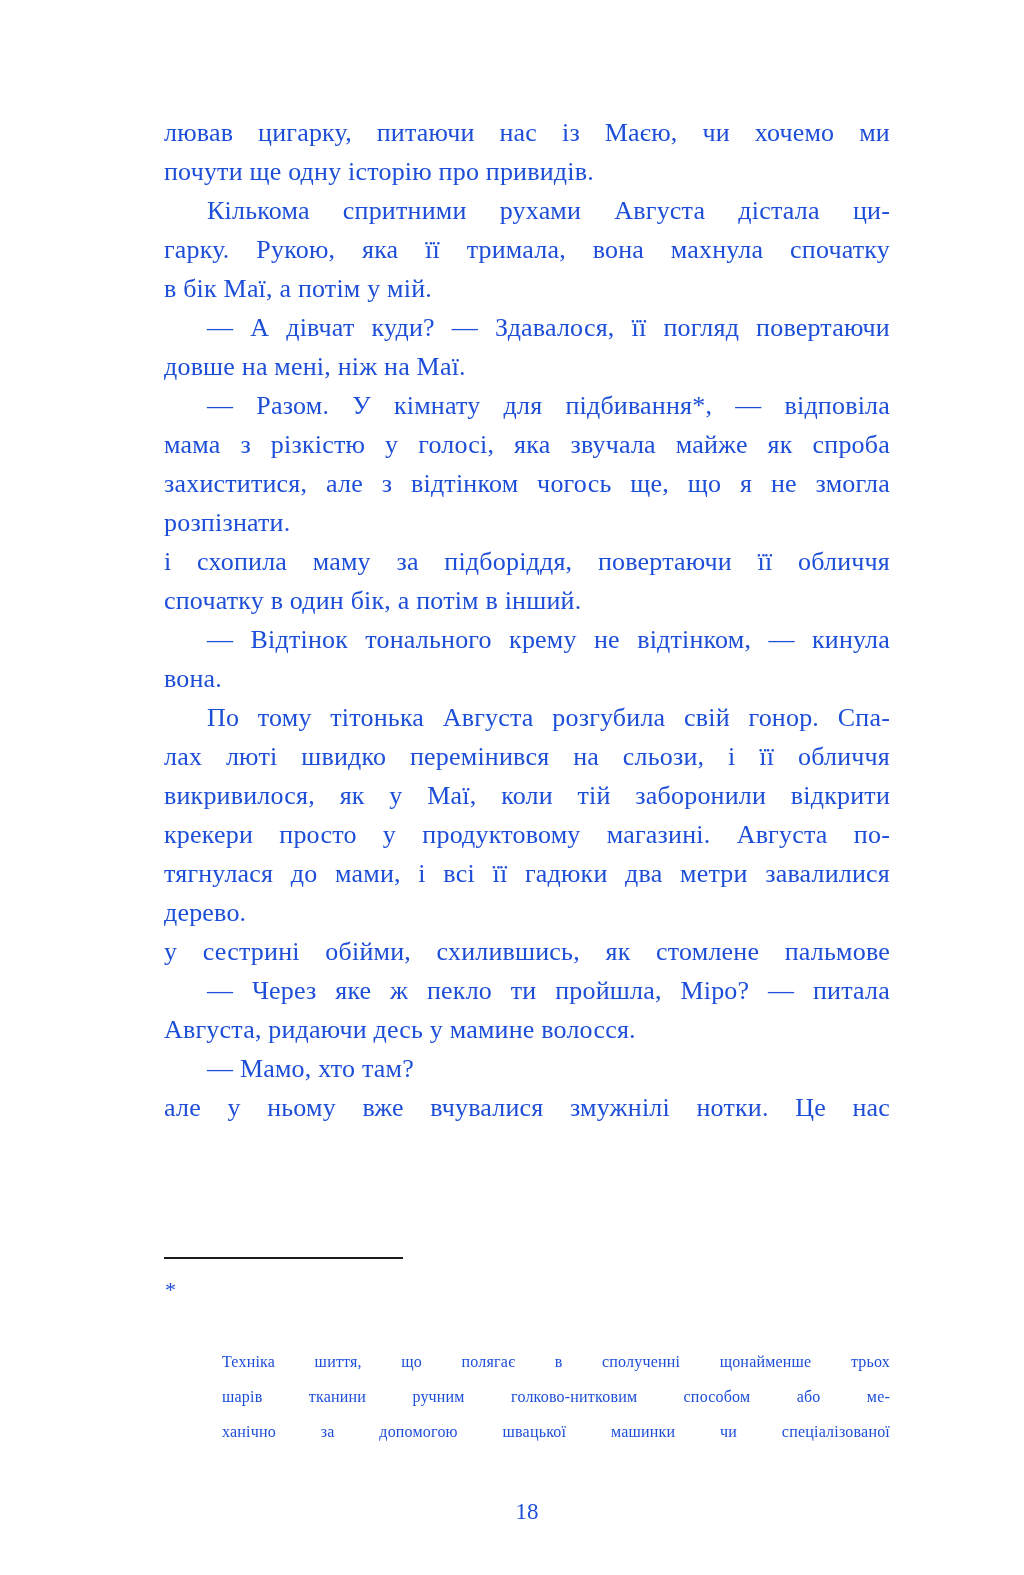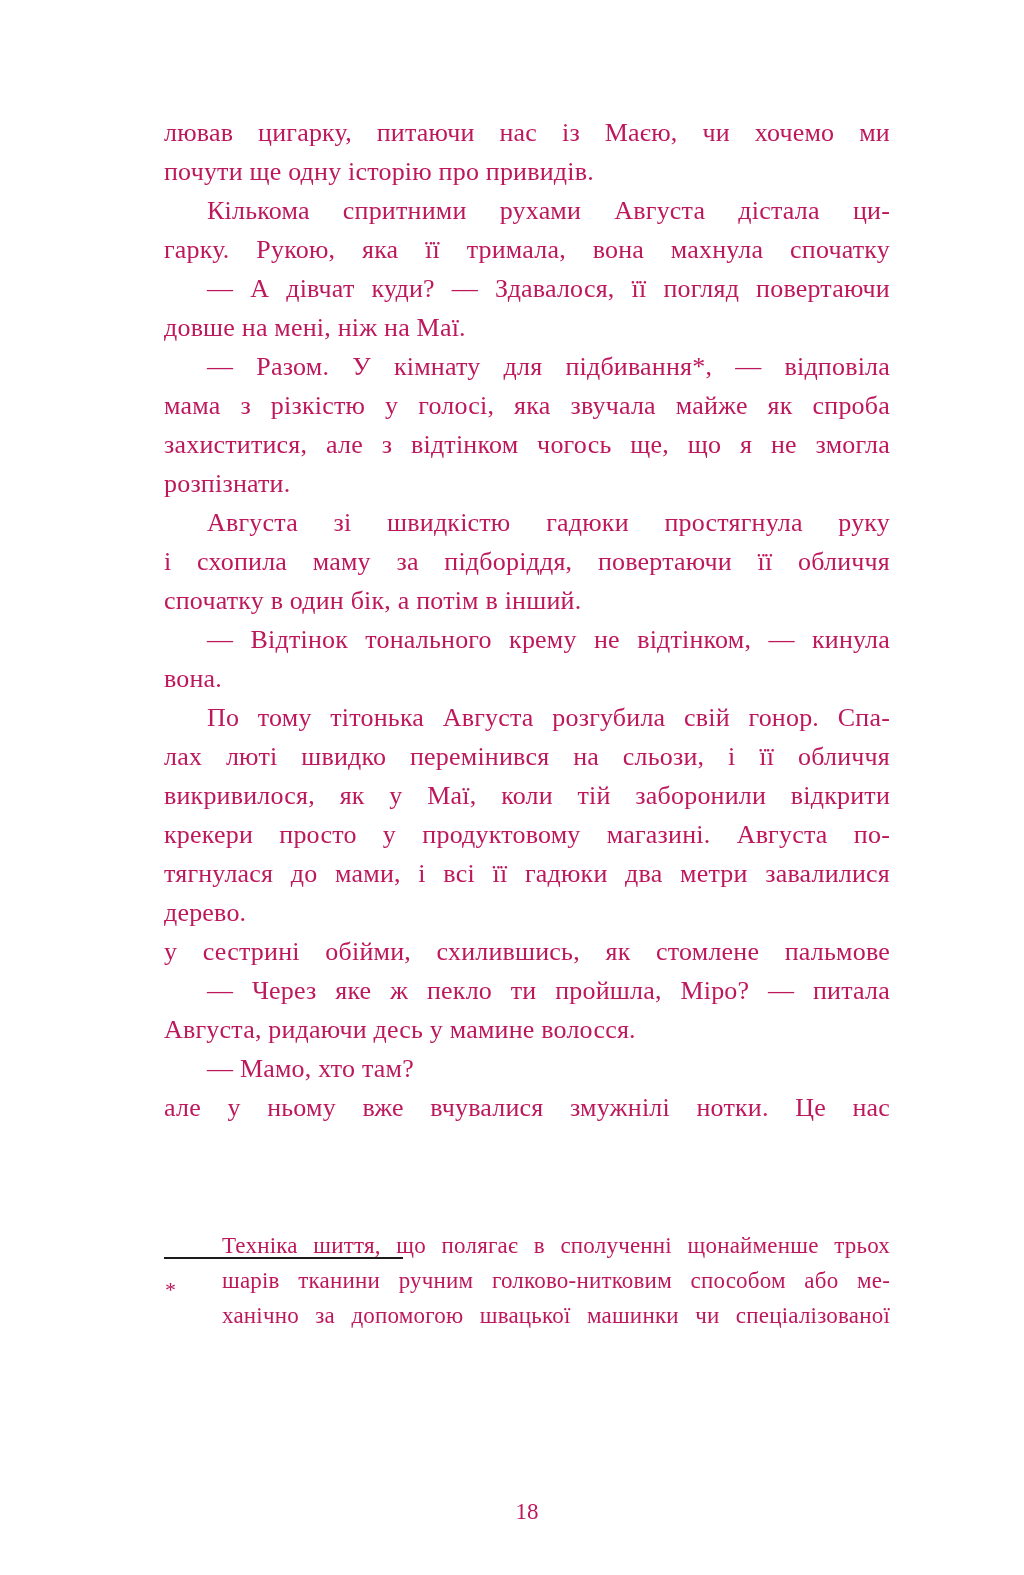--- a/index.html
+++ b/index.html
@@ -7,21 +7,21 @@
     padding: 0;
     background: #ffffff;
   }
   .page {
     position: relative;
     width: 1024px;
     height: 1575px;
     background: #ffffff;
     overflow: hidden;
     font-family: "Liberation Serif", "DejaVu Serif", serif;
-    color: #be185d;
+    color: #1d4ed8;
   }
   .text-block {
     position: absolute;
     left: 164px;
     top: 113px;
     width: 726px;
     font-size: 26px;
     line-height: 39px;
     letter-spacing: 0.2px;
   }
@@ -49,23 +49,23 @@
   .fn-marker {
     position: absolute;
     left: 165px;
     top: 1272px;
     font-size: 22px;
     line-height: 35px;
   }
   .fn-lines {
     position: absolute;
     left: 222px;
-    top: 1228px;
+    top: 1344px;
     width: 668px;
-    font-size: 23px;
+    font-size: 16px;
     line-height: 35px;
     letter-spacing: 0.2px;
   }
   .fn-lines .line {
     white-space: nowrap;
   }
   .fn-lines .line.last {
     white-space: normal;
   }
   .page-number {
@@ -81,27 +81,27 @@
 </head>
 <body>
 
 <div class="page">
 
   <div class="text-block">
       <div class="line">лював цигарку, питаючи нас із Маєю, чи хочемо ми</div>
       <div class="line last">почути ще одну історію про привидів.</div>
       <div class="line indent">Кількома спритними рухами Августа дістала ци-</div>
       <div class="line">гарку. Рукою, яка її тримала, вона махнула спочатку</div>
+      <div class="line last">в бік Маї, а потім у мій.</div>
       <div class="line indent">— А дівчат куди? — Здавалося, її погляд повертаючи</div>
       <div class="line last">довше на мені, ніж на Маї.</div>
       <div class="line indent">— Разом. У кімнату для підбивання*, — відповіла</div>
       <div class="line">мама з різкістю у голосі, яка звучала майже як спроба</div>
       <div class="line">захиститися, але з відтінком чогось ще, що я не змогла</div>
       <div class="line last">розпізнати.</div>
-      <div class="line indent">Августа зі швидкістю гадюки простягнула руку</div>
       <div class="line">і схопила маму за підборіддя, повертаючи її обличчя</div>
       <div class="line last">спочатку в один бік, а потім в інший.</div>
       <div class="line indent">— Відтінок тонального крему не відтінком, — кинула</div>
       <div class="line last">вона.</div>
       <div class="line indent">По тому тітонька Августа розгубила свій гонор. Спа-</div>
       <div class="line">лах люті швидко перемінився на сльози, і її обличчя</div>
       <div class="line">викривилося, як у Маї, коли тій заборонили відкрити</div>
       <div class="line">крекери просто у продуктовому магазині. Августа по-</div>
       <div class="line">тягнулася до мами, і всі її гадюки два метри завалилися</div>
       <div class="line last">дерево.</div>

